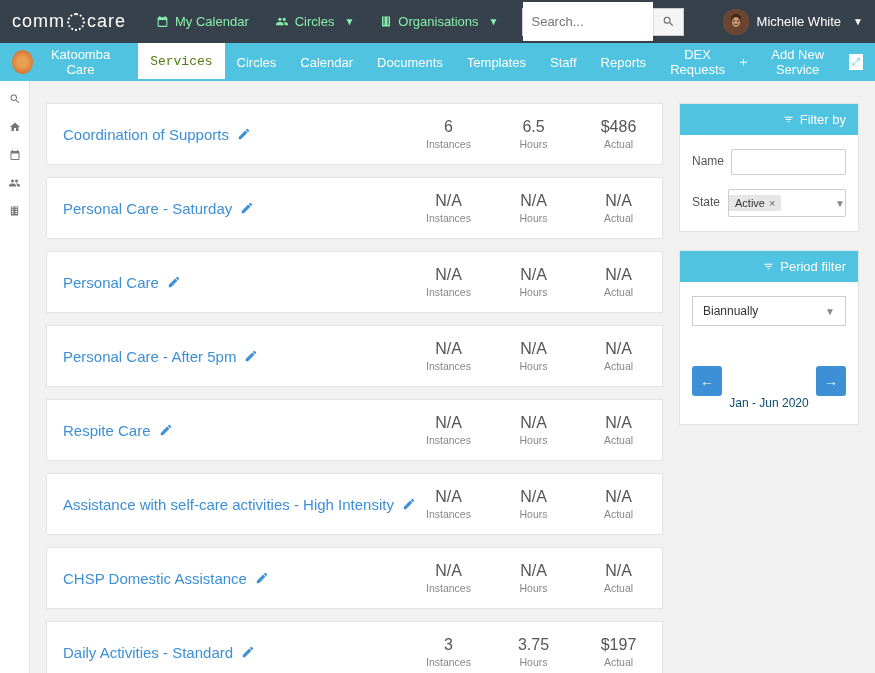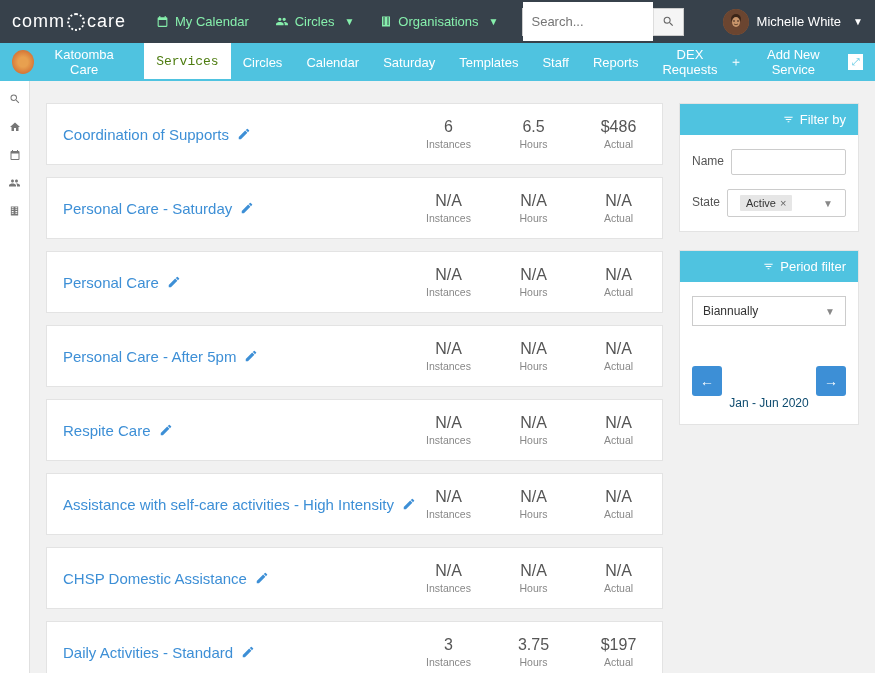--- a/index.html
+++ b/index.html
@@ -49,21 +49,21 @@
   
   .filters-col { width: 180px; display: flex; flex-direction: column; gap: 18px; }
   .panel { background: #fff; border: 1px solid #e3e3e3; }
   .panel-header { background: #4fc3e0; color: #fff; padding: 8px 12px; font-size: 13px; display: flex; align-items: center; justify-content: flex-end; gap: 6px; }
   .panel-body { padding: 14px 12px; }
   .field-row { margin-bottom: 14px; }
   .field-row:last-child { margin-bottom: 0; }
   .field-label { font-size: 12px; color: #555; margin-bottom: 2px; display: block; }
   .field-inline { display: flex; align-items: center; gap: 7px; }
   .text-input { border: 1px solid #ccc; padding: 5px 6px; width: 100%; font-size: 12px; border-radius: 2px; }
-  .select-box { border: 1px solid #ccc; padding: 5px 12px; width: 100%; font-size: 12px; display: flex; align-items: center; justify-content: space-between; cursor: pointer; border-radius: 2px; background:#fff; }
+  .select-box { border: 1px solid #ccc; padding: 5px 0; width: 100%; font-size: 12px; display: flex; align-items: center; justify-content: space-between; cursor: pointer; border-radius: 2px; background:#fff; }
   .tag { background: #e6e6e6; padding: 2px 6px; font-size: 11px; border-radius: 1px; display: inline-flex; align-items: center; gap: 4px; }
   .tag-x { color: #666; cursor: pointer; font-size: 11px; }
   
   .period-select { border: 1px solid #ccc; padding: 7px 10px; font-size: 12px; display: flex; justify-content: space-between; align-items: center; cursor: pointer; margin-bottom: 26px; background:#fff; }
   .period-nav { display: flex; align-items: center; justify-content: space-between; }
   .arrow-btn { background: #3d8fd6; color: #fff; width: 30px; height: 30px; display: flex; align-items: center; justify-content: center; cursor: pointer; border-radius: 3px; font-size: 14px; }
   .period-label { font-size: 12px; color: #0c4a6e; margin-top: 44px; }
   
   svg { display: block; }
 </style>
@@ -128,21 +128,21 @@
   </div>
 </div>
 
 <div class="sub-header">
   <div class="org-icon"></div>
   <div class="org-name">Katoomba Care</div>
   <div class="sub-nav" id="sub-nav">
       <div class="sub-nav-item active">Services</div>
       <div class="sub-nav-item">Circles</div>
       <div class="sub-nav-item">Calendar</div>
-      <div class="sub-nav-item">Saturday</div>
+      <div class="sub-nav-item">Documents</div>
       <div class="sub-nav-item">Templates</div>
       <div class="sub-nav-item">Staff</div>
       <div class="sub-nav-item">Reports</div>
       <div class="sub-nav-item">DEX Requests</div>
     </div>
   <div class="sub-right">
     <div class="add-btn">
       <span>＋</span>
       <span>Add New Service</span>
     </div>

